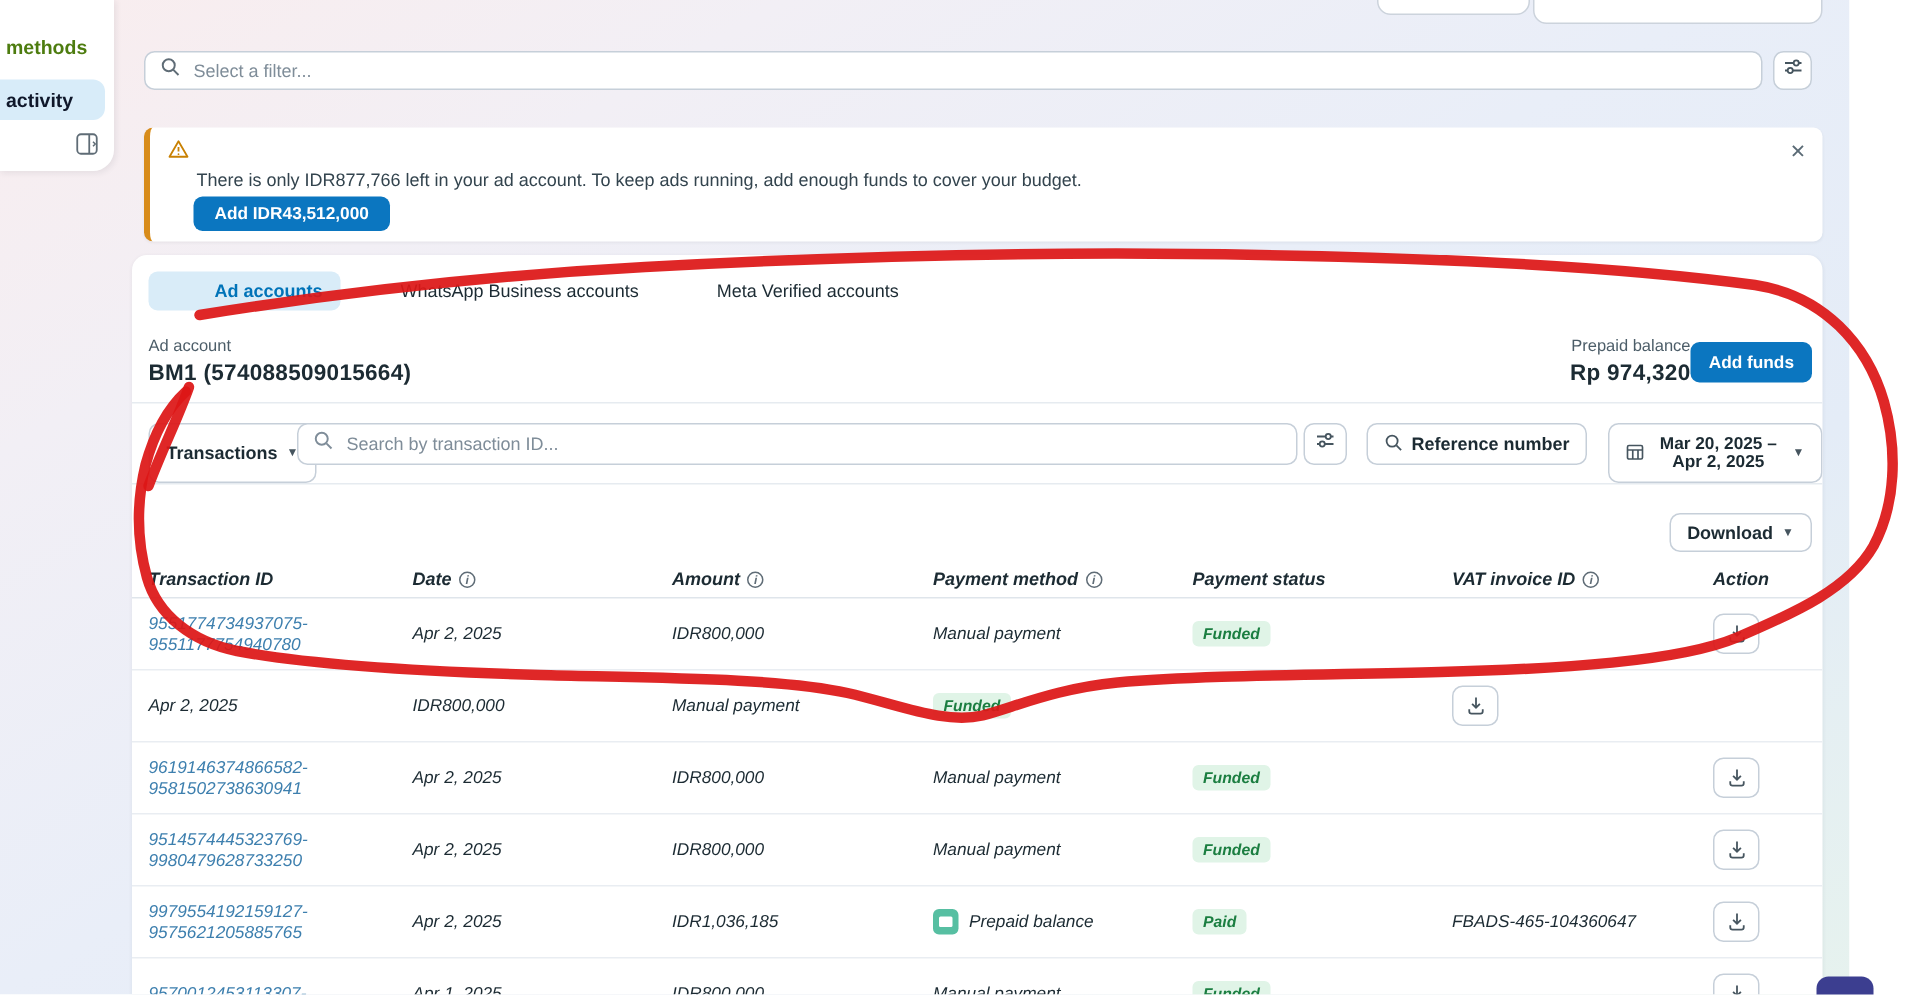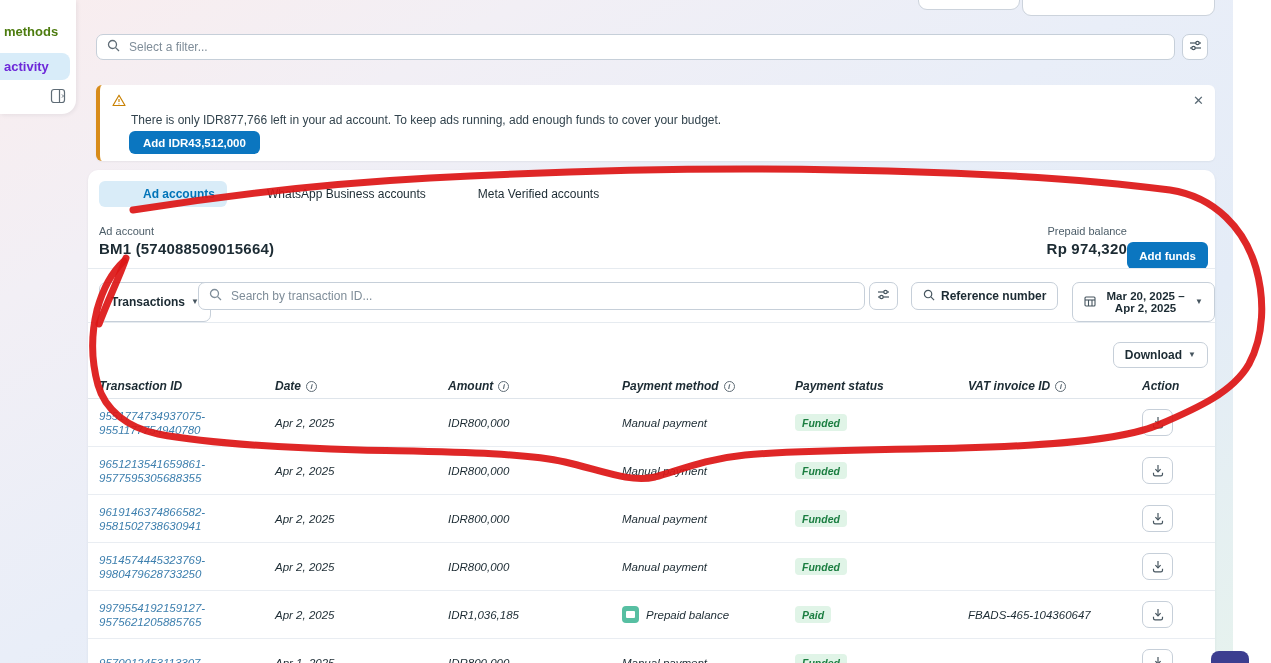--- a/index.html
+++ b/index.html
@@ -10,21 +10,21 @@
   }
   .abs{position:absolute;}
   
   .bg-panel{left:0;top:0;width:1233px;height:663px;
     background:linear-gradient(150deg,#f9edee 0%,#f2eff5 22%,#e9eef8 48%,#e4ecf7 72%,#e6f2ee 100%);}
   .page-right{left:1233px;top:0;width:38px;height:663px;background:#ffffff;}
   
   .sidebar{left:0;top:0;width:76px;height:114px;background:#fff;
     border-radius:0 0 14px 0;box-shadow:1px 1px 4px rgba(28,43,51,.08);}
   .side-item{font-size:13px;font-weight:700;color:#4d7c0f;padding:6px 4px;white-space:nowrap;}
-  .side-item.active{background:#d8ecf9;color:#6d28d9;border-radius:0 8px 8px 0;margin-right:6px;}
+  .side-item.active{background:#d8ecf9;color:#0f172a;border-radius:0 8px 8px 0;margin-right:6px;}
   .collapse-btn{right:10px;top:88px;width:16px;height:16px;cursor:pointer;}
   
   .cut-btn{top:-22px;background:#fff;border:1px solid #ccd3dc;border-radius:9px;}
   
   .t-input{background:#fff;border:1px solid #c6cfd9;border-radius:7px;display:flex;align-items:center;gap:7px;padding:0 10px;box-sizing:border-box;}
   .t-input input{border:none;outline:none;flex:1;font-size:12px;color:#1c2b33;background:transparent;font-family:inherit;}
   .t-input input::placeholder{color:#7f8d99;}
   .icon-btn{background:#fff;border:1px solid #c6cfd9;border-radius:7px;display:flex;align-items:center;justify-content:center;cursor:pointer;box-sizing:border-box;}
   .chip-btn{background:#fff;border:1px solid #c6cfd9;border-radius:7px;display:flex;align-items:center;gap:6px;padding:0 11px;font-size:12px;font-weight:700;color:#1c2b33;cursor:pointer;box-sizing:border-box;font-family:inherit;}
   .caret{font-size:8px;color:#46555f;line-height:1;}
@@ -130,21 +130,21 @@
   <div class="abs tabs">
     <div class="tab active">Ad accounts</div>
     <div class="tab">WhatsApp Business accounts</div>
     <div class="tab">Meta Verified accounts</div>
   </div>
 
   <div class="abs sec-label" style="left:11px;top:55px;">Ad account</div>
   <div class="abs acct-name" style="left:11px;top:70px;">BM1 (574088509015664)</div>
   <div class="abs sec-label" style="right:88px;top:55px;text-align:right;">Prepaid balance</div>
   <div class="abs acct-name" style="right:88px;top:70px;text-align:right;">Rp 974,320</div>
-  <button class="abs blue-btn" style="right:7px;top:72px;height:27px;padding:0 12px;font-size:11.5px;">Add funds</button>
+  <button class="abs blue-btn" style="right:7px;top:58px;height:27px;padding:0 12px;font-size:11.5px;">Add funds</button>
 
   <div class="abs divider" style="top:98px;"></div>
 
   <button class="abs chip-btn" style="left:11px;top:112px;height:40px;">
     <span>Transactions</span>
     <span class="caret">▼</span>
   </button>
   <div class="abs t-input" style="left:110px;top:112px;width:667px;height:28px;">
     <span>
       <svg width="13" height="13" viewBox="0 0 13 13" fill="none" stroke="#7f8d99" stroke-width="1.3">
@@ -238,24 +238,20 @@
         <svg width="12" height="13" viewBox="0 0 12 13" fill="none" stroke="#46555f" stroke-width="1.2">
           <line x1="6" y1="1" x2="6" y2="7.5"></line>
               <path d="M3.4 5.2L6 7.8l2.6-2.6"></path>
           <path d="M1.5 8.8v1.4a1.6 1.6 0 001.6 1.6h5.8a1.6 1.6 0 001.6-1.6V8.8"></path>
         </svg>
           </button>
         </div>
     </div>
 
     <div class="trow grid-row">
-      <div class="tid">
-        <div>9651213541659861-</div>
-          <div>9577595305688355</div>
-      </div>
       <div>Apr 2, 2025</div>
       <div>IDR800,000</div>
       <div>Manual payment</div>
       <div><span class="badge">Funded</span></div>
       <div></div>
       <div>
           <button class="dl-btn">
         <svg width="12" height="13" viewBox="0 0 12 13" fill="none" stroke="#46555f" stroke-width="1.2">
           <line x1="6" y1="1" x2="6" y2="7.5"></line>
               <path d="M3.4 5.2L6 7.8l2.6-2.6"></path>

